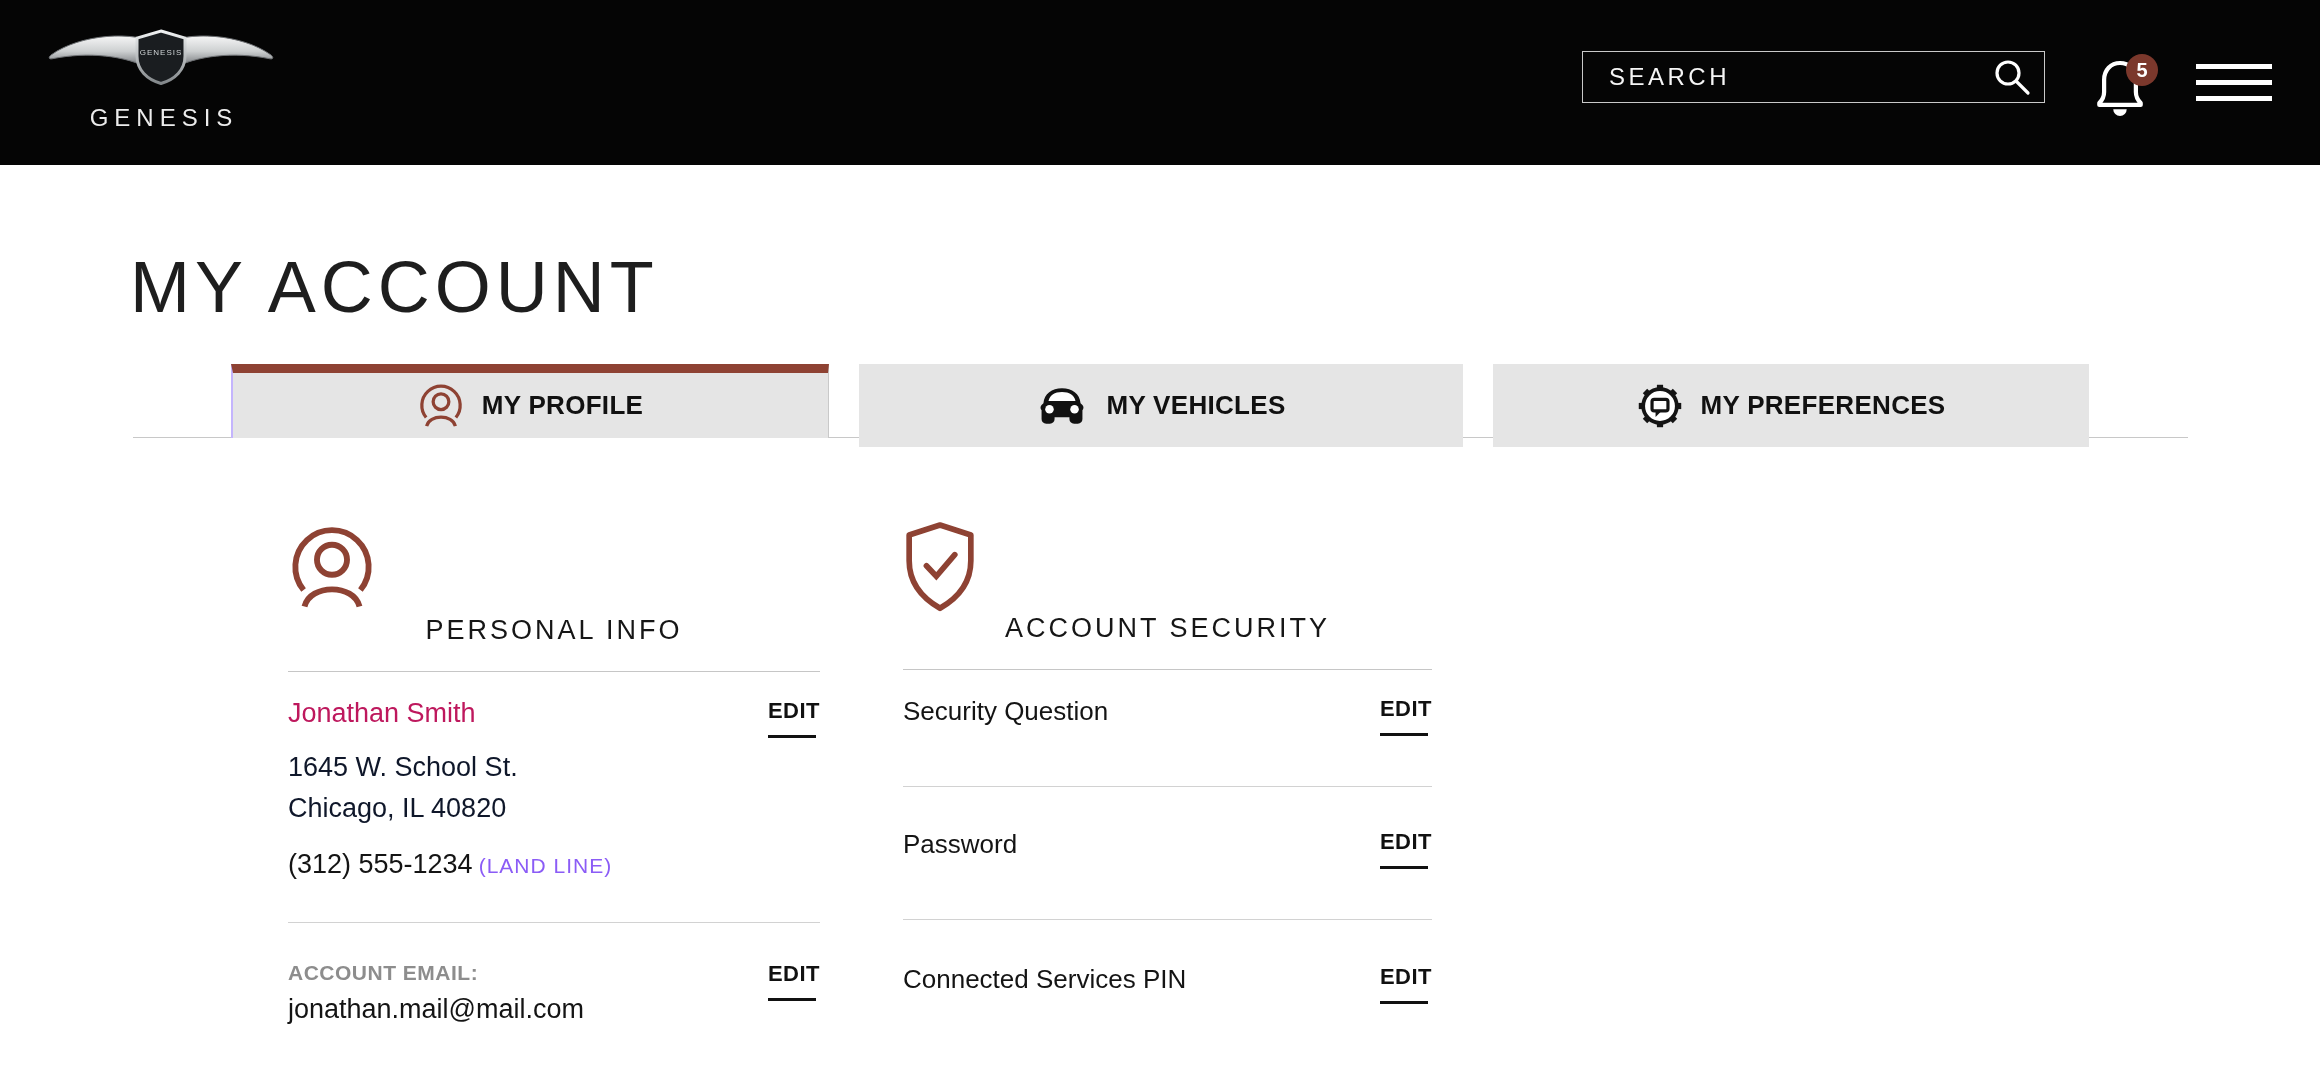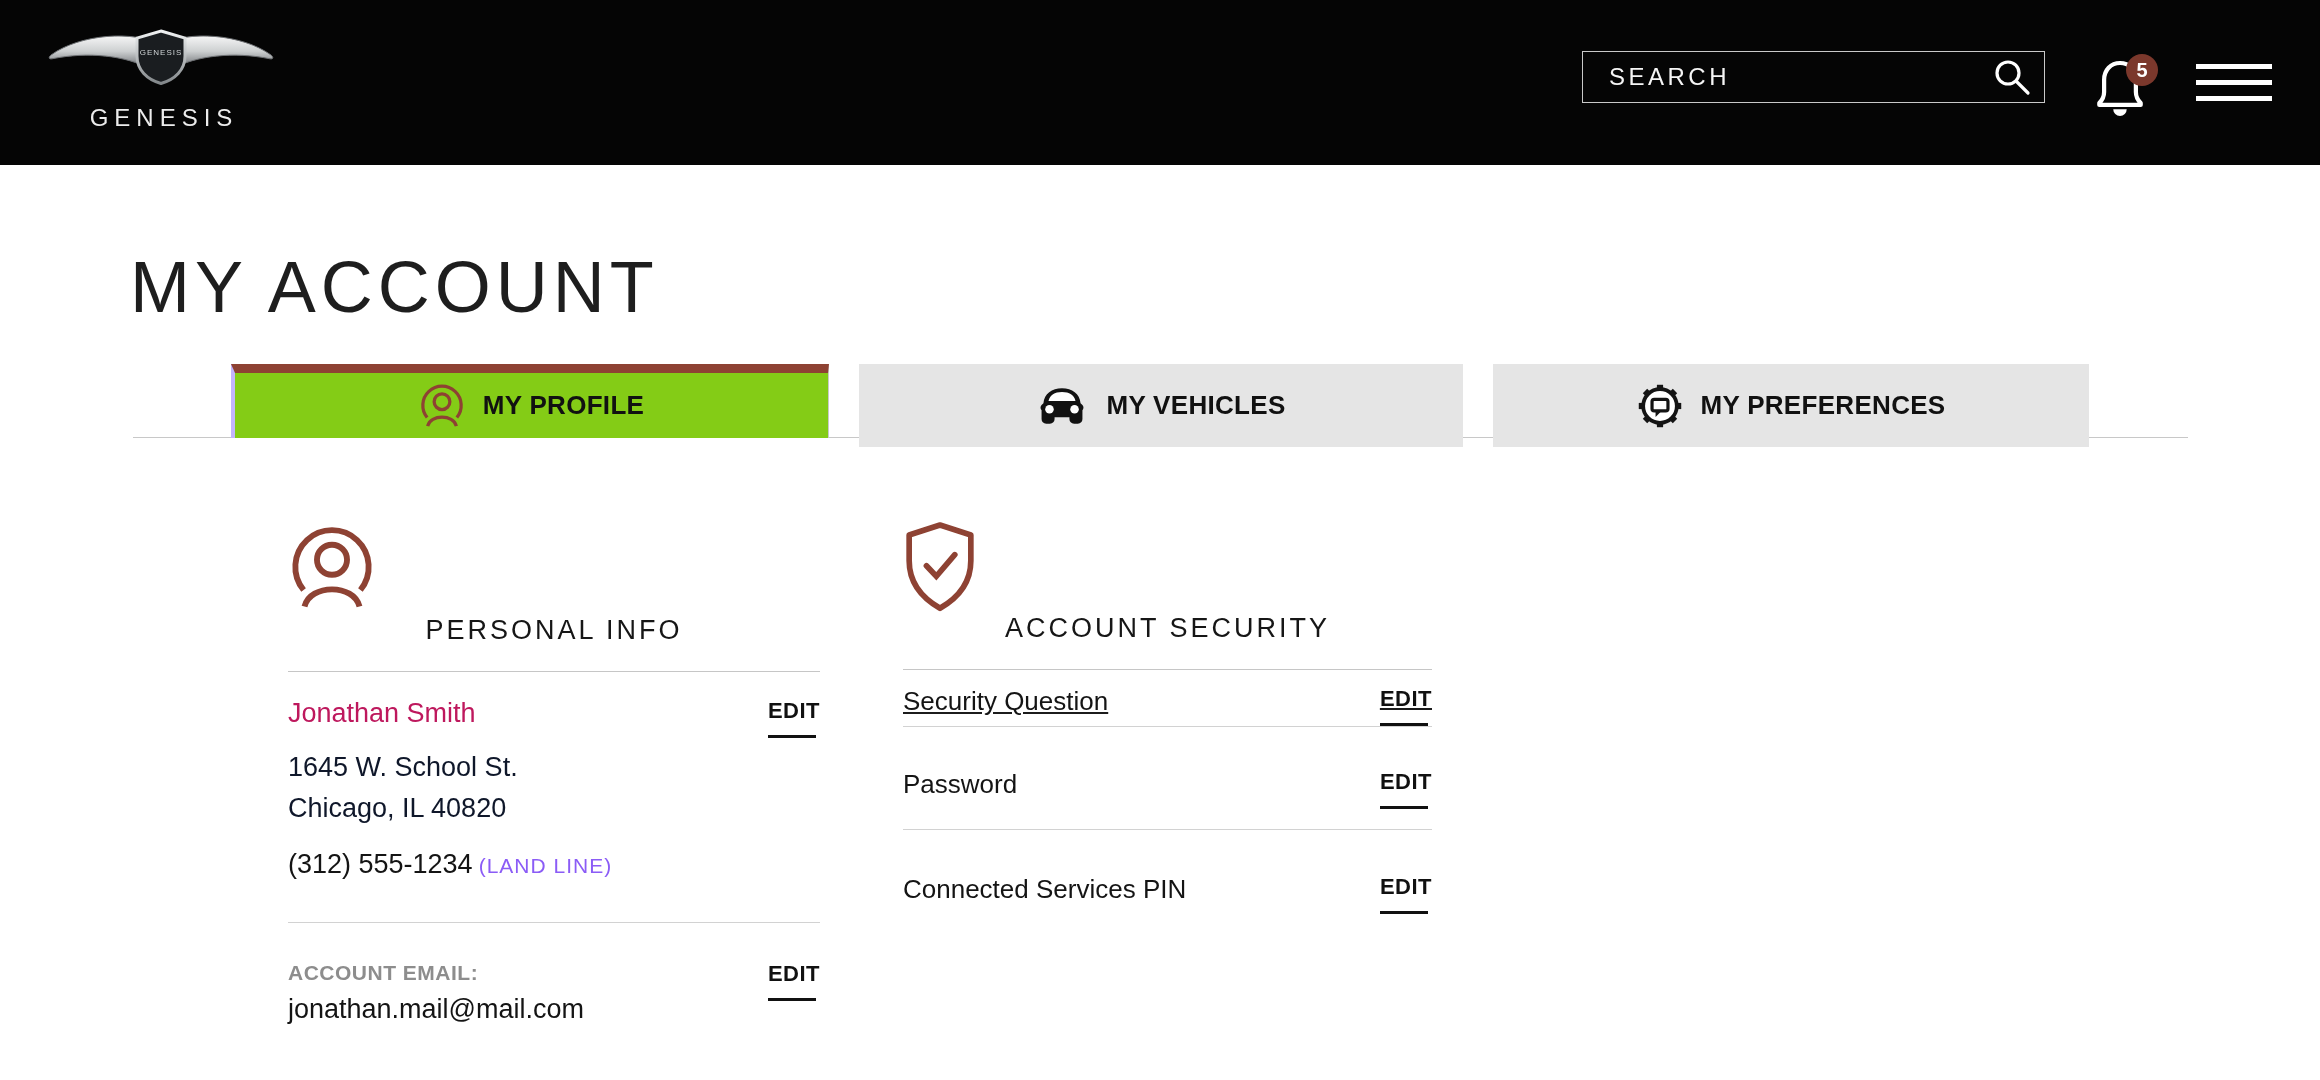--- a/index.html
+++ b/index.html
@@ -88,23 +88,23 @@
   }
   .tab{
     display:flex;align-items:center;justify-content:center;gap:18px;
     height:83px;cursor:pointer;
     font-size:26px;font-weight:700;color:#111;
     letter-spacing:0.3px;
   }
   .tab.inactive{background:var(--tab-bg);}
   .tab.active{
     position:relative;z-index:2;height:74px;
-    background:#84cc16;
+    background:#e5e5e5;
     border-top:9px solid var(--accent);
-    border-left:4px solid #c4b5fd;
+    border-left:2px solid #c4b5fd;
     border-right:1px solid #C9C9C9;
   }
   .tab-spacer{width:98px;height:1px;}
   .tab-gap{width:30px;height:1px;}
   .t-profile{width:598px;}
   .t-vehicles{width:604px;}
   .t-prefs{width:596px;}
   
   .col{position:absolute;top:521px;}
   .col-personal{left:288px;width:532px;}
@@ -133,22 +133,22 @@
     font-size:22px;font-weight:600;color:#111;letter-spacing:0.5px;
   }
   .edit::after{
     content:"";display:block;width:48px;height:3px;background:#111;margin-top:11px;
   }
   .sec-row{
     display:flex;justify-content:space-between;align-items:flex-start;
     border-bottom:1px solid var(--row-divider);
   }
   .sec-row .sec-label{font-size:26px;color:#141414;}
-  .sec-row-1{margin-top:16px;text-decoration:underline;}
-  .sec-row-2{padding-top:42px;padding-bottom:20px;}
+  .sec-row-1{margin-top:26px;padding-bottom:50px;}
+  .sec-row-2{padding-top:42px;padding-bottom:50px;}
   .sec-row-3{padding-top:44px;border-bottom:none;}
   .section-icon{display:block;}
 </style>
 </head>
 <body>
 
 <div class="header">
 
   <div class="logo">
     <svg width="230" height="58" viewBox="0 0 230 58">

